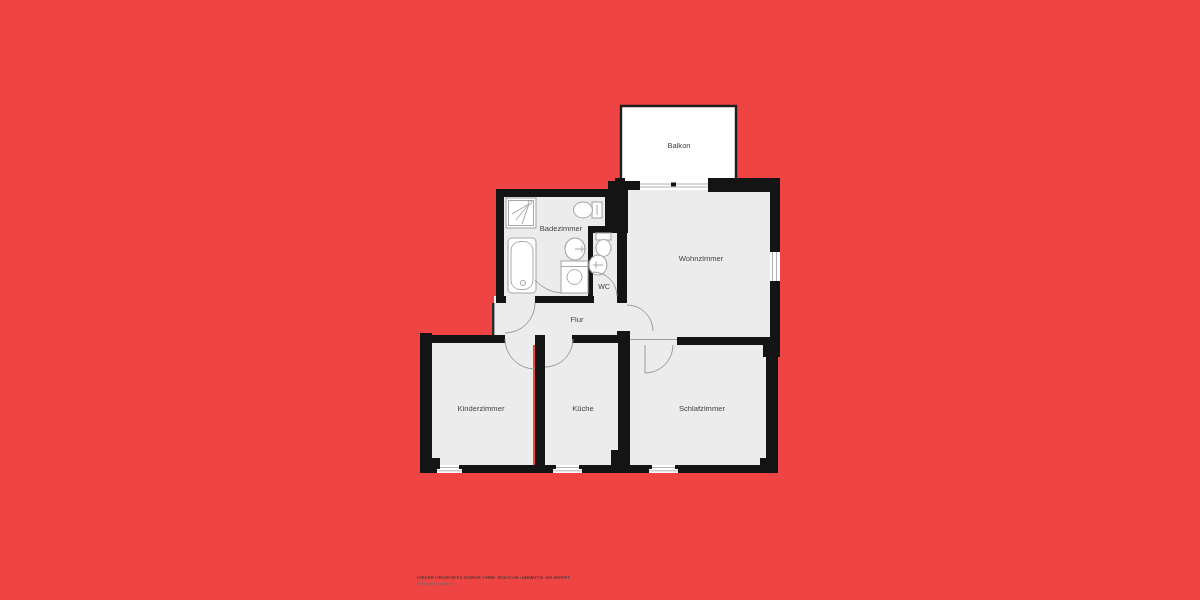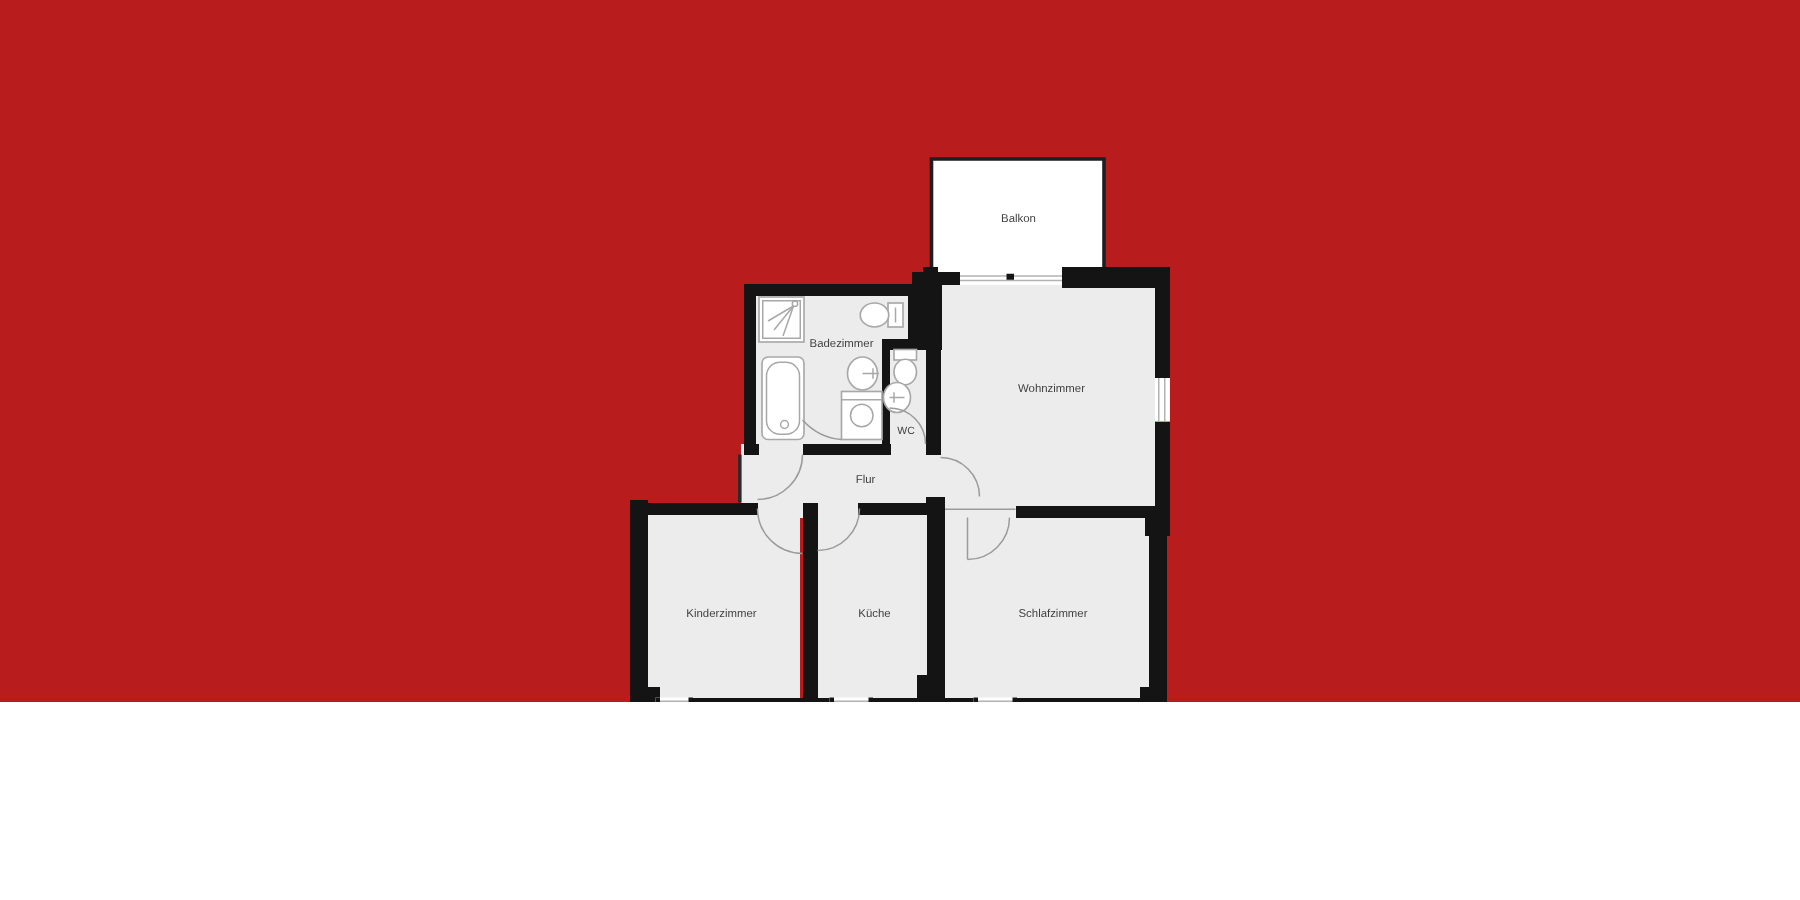--- a/index.html
+++ b/index.html
@@ -1,16 +1,16 @@
 <!DOCTYPE html>
 <html style="--wall: #141414; --room_fill: #ececec; --fixture_stroke: #a8a8a8; --door_arc: #9b9b9b; --window_line: #b2b2b2; --label_color: #3f3f3f; --balcony_stroke: #1f1f1f; --watermark: #333333;"><head>
 <meta charset="utf-8">
 <style>
   html,body{margin:0;padding:0;background:#ffffff;}
-  #canvas{position:relative;width:1200px;height:468px;background:#b91c1c;overflow:hidden;
+  #canvas{position:relative;width:1200px;height:600px;background:#ef4444;overflow:hidden;
           font-family:"Liberation Sans", sans-serif;}
   svg{position:absolute;left:0;top:0;}
   .wall{fill:var(--wall);}
   .room{fill:var(--room_fill);}
   .winw{fill:#ffffff;}
   .winl{stroke:var(--window_line);stroke-width:1;fill:none;}
   .tick{fill:var(--wall);}
   .fix{fill:#ffffff;stroke:var(--fixture_stroke);stroke-width:1.1;}
   .fixl{fill:none;stroke:var(--fixture_stroke);stroke-width:1;}
   .arc{fill:none;stroke:var(--door_arc);stroke-width:1;}

